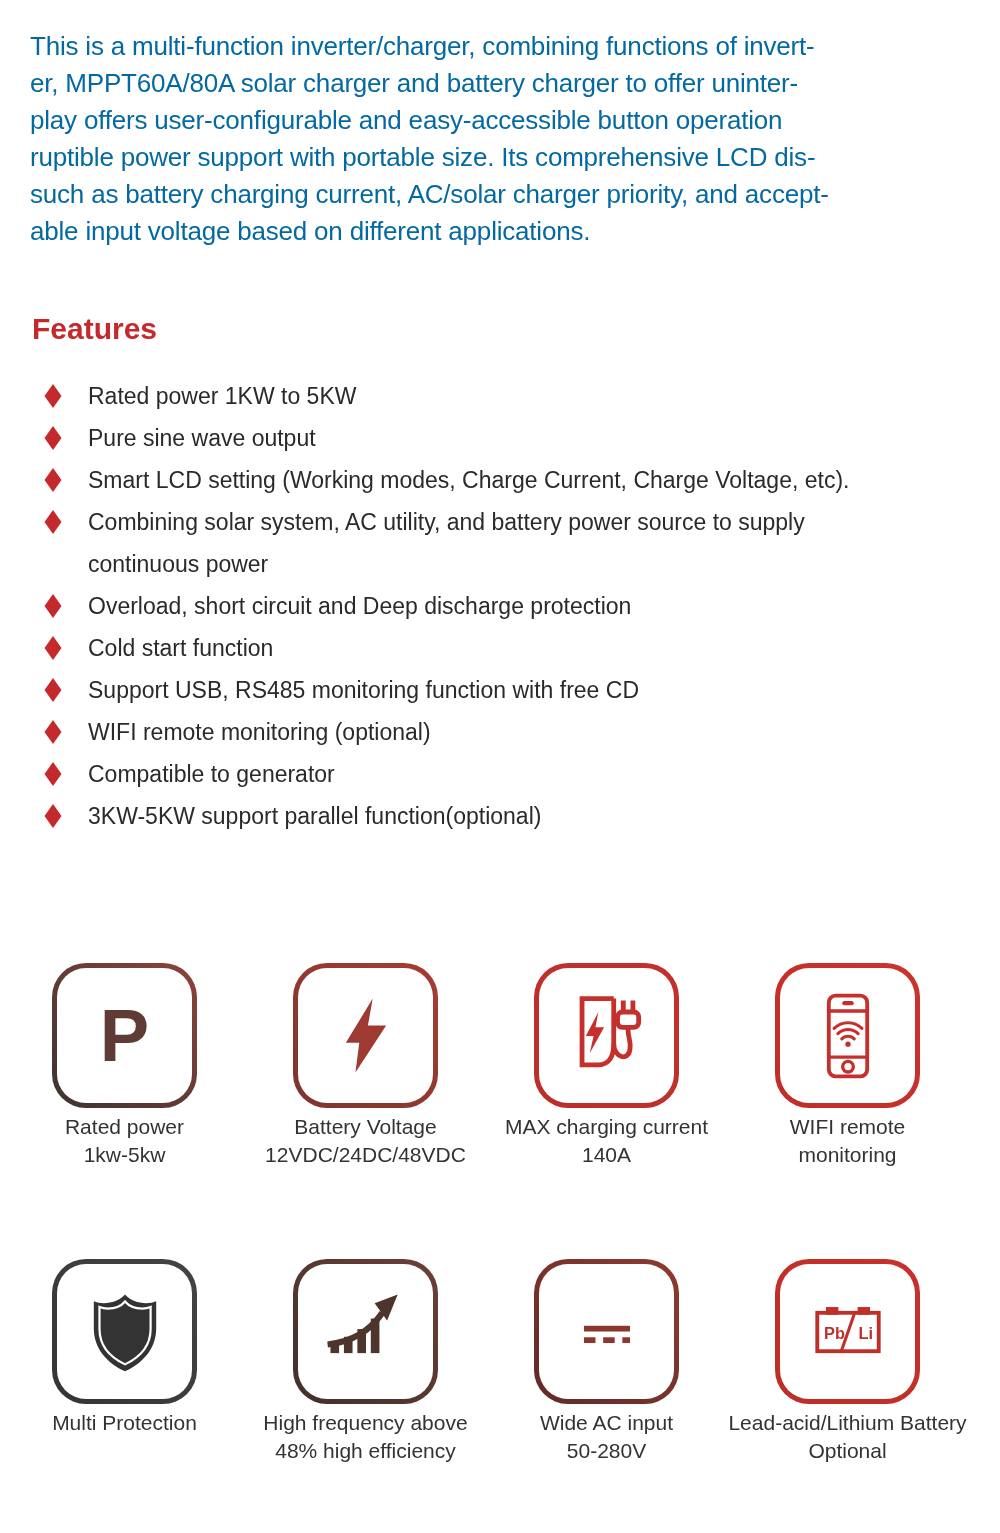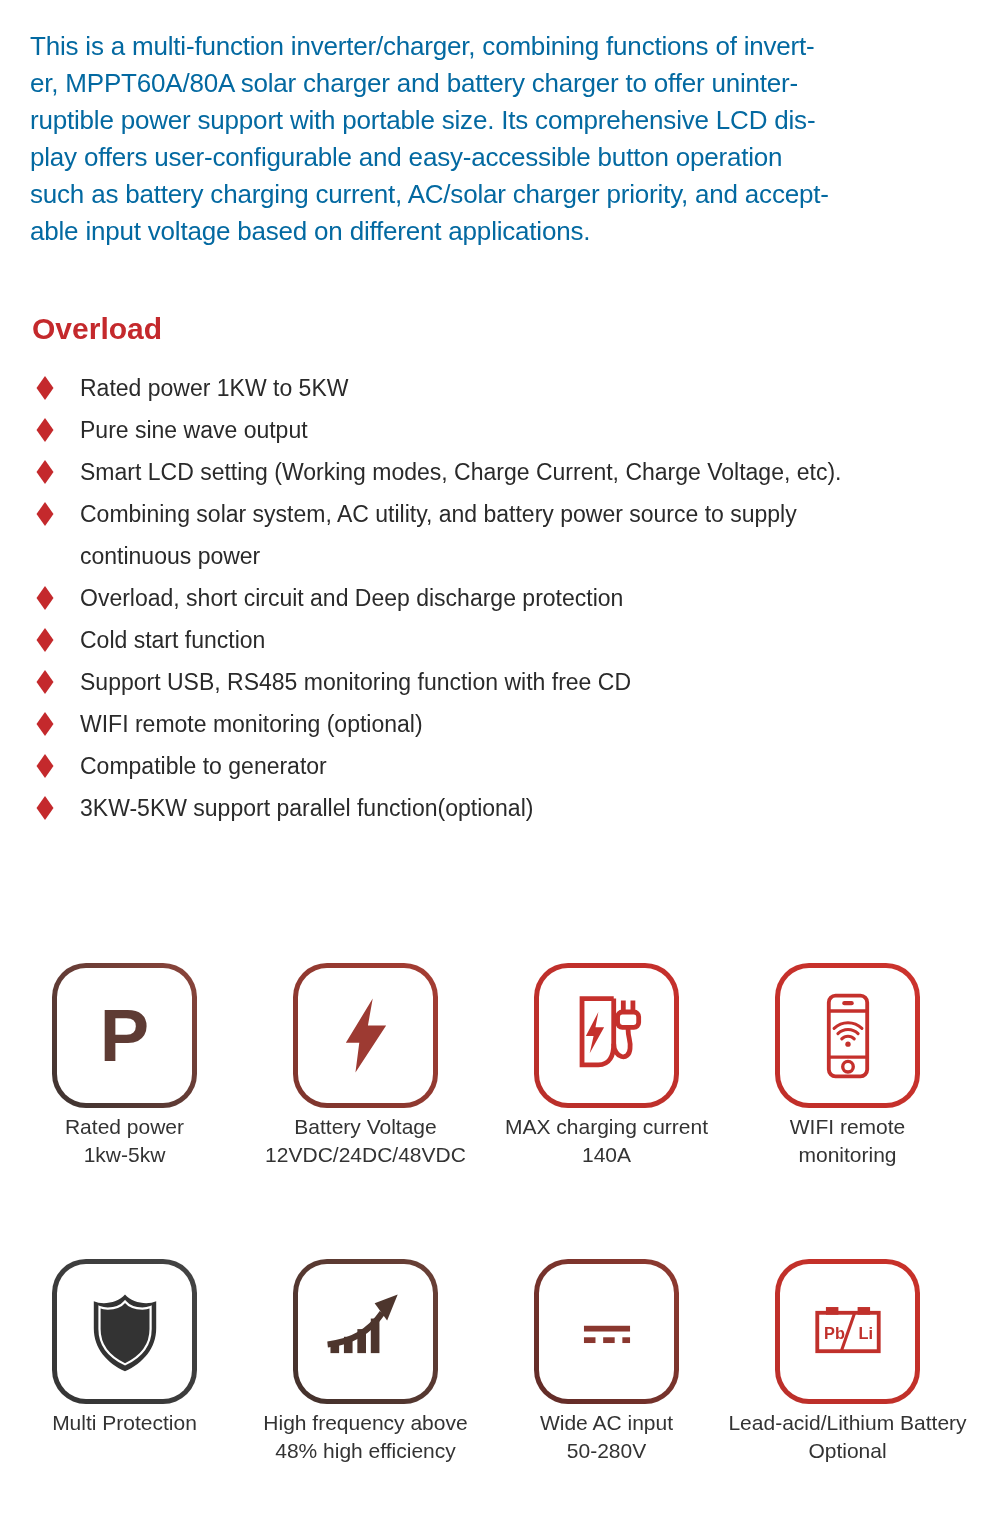--- a/index.html
+++ b/index.html
@@ -8,21 +8,21 @@
     font-family:"Liberation Sans", sans-serif; color:#2a2a2a; overflow:hidden;
   }
   
   .intro { position:absolute; left:30px; top:28px; }
   .iline { font-size:26px; line-height:37px; white-space:nowrap; letter-spacing:-0.2px; color:#0369a1; }
   
   .features-heading {
     position:absolute; left:32px; top:312px; margin:0;
     font-size:30px; font-weight:bold; color:#c4292c;
   }
-  .features-list { position:absolute; left:36px; top:367px; margin:0; padding:0; list-style:none;text-align:center; }
+  .features-list { position:absolute; left:36px; top:367px; margin:8px; padding:0; list-style:none;text-align:center; }
   .feature-item { display:flex; align-items:center; height:42px; }
   .bullet-box { width:44px; display:flex; align-items:center; }
   .diamond {
     width:12px; height:12px; margin-left:3px; background:#c4292c;
     transform:scaleY(1.4) rotate(45deg);
   }
   .feature-item[data-bullet="false"] .diamond { visibility:hidden; }
   .ftext { font-size:23px; white-space:nowrap; color:#2a2a2a; }
   
   .cards-row { position:absolute; left:52px; display:flex; gap:96px; }
@@ -49,27 +49,27 @@
   .card-label div { font-size:21px; line-height:28px; }
 </style>
 </head>
 <body>
 
 <div class="page">
 
   <div class="intro">
     <div class="iline">This is a multi-function inverter/charger, combining functions of invert-</div>
     <div class="iline">er, MPPT60A/80A solar charger and battery charger to offer uninter-</div>
+    <div class="iline">play offers user-configurable and easy-accessible button operation</div>
     <div class="iline">ruptible power support with portable size. Its comprehensive LCD dis-</div>
-    <div class="iline">play offers user-configurable and easy-accessible button operation</div>
     <div class="iline">such as battery charging current, AC/solar charger priority, and accept-</div>
     <div class="iline">able input voltage based on different applications.</div>
   </div>
 
-  <h2 class="features-heading">Overload</h2>
+  <h2 class="features-heading">Features</h2>
 
   <ul class="features-list">
     <li class="feature-item" data-bullet="true">
       <span class="bullet-box">
           <span class="diamond"></span>
         </span>
       <span class="ftext">Rated power 1KW to 5KW</span>
       </li>
     <li class="feature-item" data-bullet="true">
       <span class="bullet-box">

